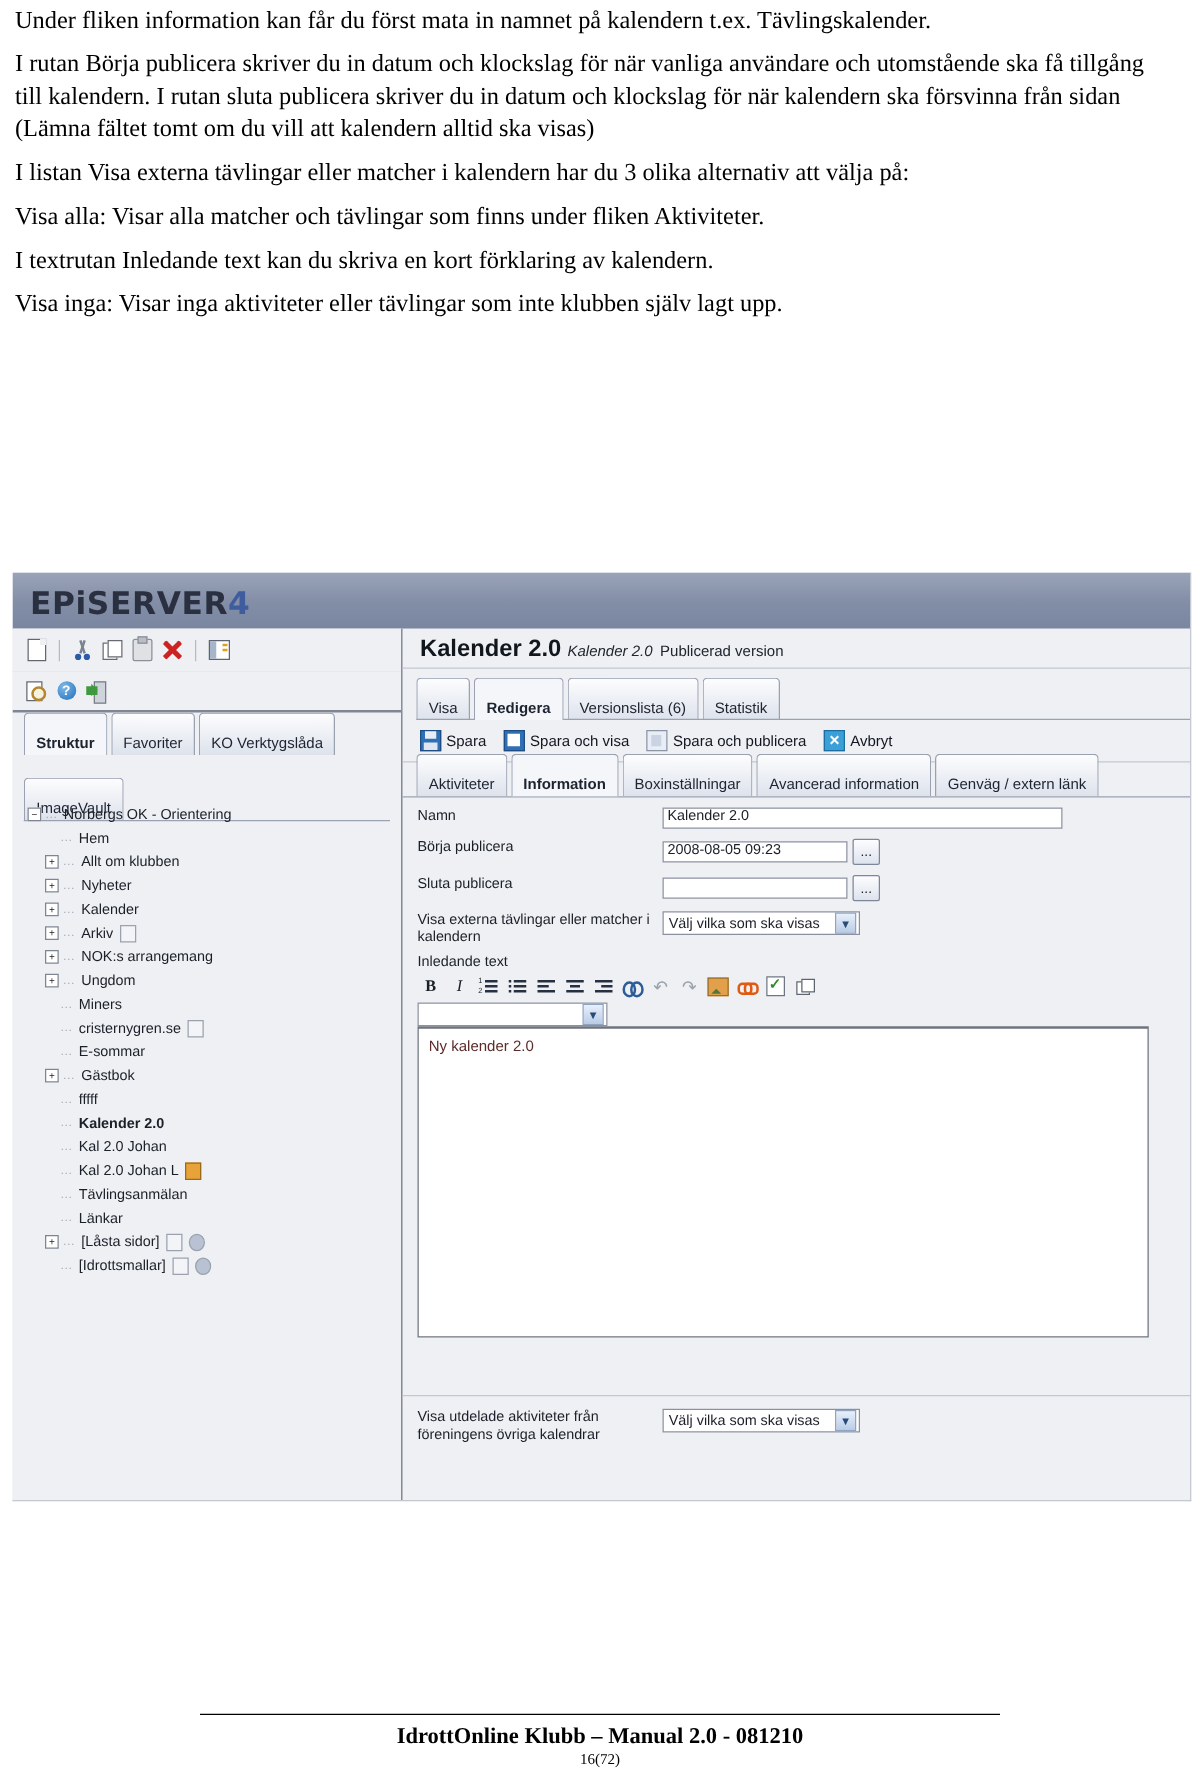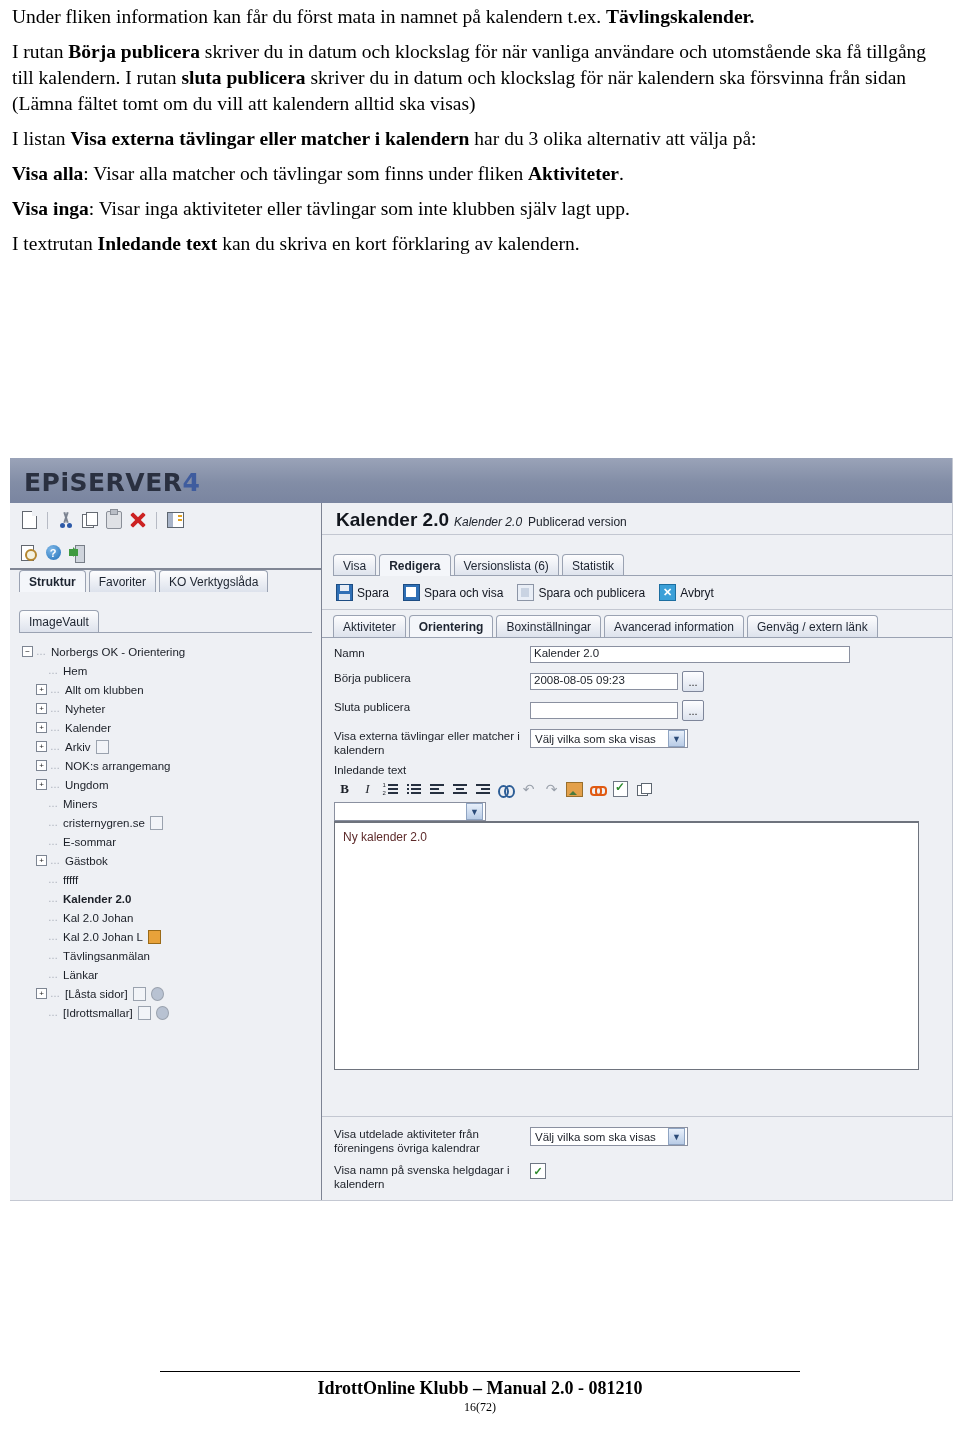--- a/index.html
+++ b/index.html
@@ -19,21 +19,21 @@
   .doc {
     position: absolute;
     left: 12px; top: 4px; width: 918px;
   }
   .doc p {
     margin: 0 0 9px 0;
     font-size: 19.5px;
     line-height: 26px;
     text-align: left;
   }
-  .doc b { font-weight: bold; margin-top: 43px; }
+  .doc b { font-weight: normal; margin-top: 43px; }
 
   
   .shot {
     position: absolute;
     left: 10px; top: 458px;
     width: 942px; height: 742px;
     background: #eef0f4;
     font-family: "Liberation Sans", sans-serif;
     overflow: hidden;
     border-right: 1px solid #c4c8d2;
@@ -111,21 +111,21 @@
   .ic-logout .d{position:absolute;right:0;top:0;width:8px;height:16px;background:#cfd4dc;border:1px solid #777d87;}
   .ic-logout .ar{position:absolute;left:0;top:4px;width:9px;height:7px;background:#3f9a3f;}
   .ic-logout .ar:after{content:"";position:absolute;right:-5px;top:-2px;border:5px solid transparent;border-left-color:#3f9a3f;}
 
   
   .lp-tabs {
     position:absolute; left:0; top:67px; width:100%;
   }
   .tabrow { display:flex; align-items:flex-end; padding-left:9px; gap:3px; position:relative; }
   .tab {
-    font-size:12px; padding:4px 9px 3px 9px;
+    font-size:12px; padding:16px 9px 3px 9px;
     background: linear-gradient(to bottom,#fdfdfe,#dde2ec);
     border:1px solid #9aa2b2; border-bottom:none;
     border-radius:4px 4px 0 0; color:#1d2430;
     white-space:nowrap; cursor:default;
   }
   .tab.active {
     font-weight:bold; background:#f4f6fa;
     position:relative; z-index:2;
   }
   .tab-underline { height:1px; background:#9aa2b2; margin:0 9px 0 9px; }
@@ -289,22 +289,22 @@
   .footer .f2 { font-size:12px; font-family:"Liberation Serif",serif; margin-top:1px;}
 </style>
 </head>
 <body>
 
 <div class="doc" id="doc">
     <p><span>Under fliken information kan får du först mata in namnet på kalendern t.ex. </span><b>Tävlingskalender.</b></p>
     <p><span>I rutan </span><b>Börja publicera</b><span> skriver du in datum och klockslag för när vanliga användare och utomstående ska få tillgång till kalendern. I rutan </span><b>sluta publicera</b><span> skriver du in datum och klockslag för när kalendern ska försvinna från sidan (Lämna fältet tomt om du vill att kalendern alltid ska visas)</span></p>
     <p><span>I listan </span><b>Visa externa tävlingar eller matcher i kalendern</b><span> har du 3 olika alternativ att välja på:</span></p>
     <p><b>Visa alla</b><span>: Visar alla matcher och tävlingar som finns under fliken </span><b>Aktiviteter</b><span>.</span></p>
+    <p><span>I textrutan </span><b>Inledande text</b><span> kan du skriva en kort förklaring av kalendern.</span></p>
     <p><b>Visa inga</b><span>: Visar inga aktiviteter eller tävlingar som inte klubben själv lagt upp.</span></p>
-    <p><span>I textrutan </span><b>Inledande text</b><span> kan du skriva en kort förklaring av kalendern.</span></p>
   </div>
 
 <div class="shot">
 
   <div class="shot-top">
     <div class="logo">
       <span>EPiSERVER</span><span class="num">4</span>
     </div>
   </div>
 
@@ -530,21 +530,21 @@
         </div>
         <div class="act">
           <span class="ic-cancel">✕</span>
           <span>Avbryt</span>
         </div>
       </div>
 
     <div class="rp-formtabs">
       <div class="tabrow" id="form-tabs">
           <div class="tab">Aktiviteter</div>
-          <div class="tab active">Orientering</div>
+          <div class="tab active">Information</div>
           <div class="tab">Boxinställningar</div>
           <div class="tab">Avancerad information</div>
           <div class="tab">Genväg / extern länk</div>
         </div>
     </div>
 
     <div class="form">
 
       <div class="frow">
         <div class="flabel">Namn</div>
@@ -670,26 +670,20 @@
     <div class="formfoot">
       <div class="frow">
         <div class="flabel">Visa utdelade aktiviteter från föreningens övriga kalendrar</div>
         <div class="fctl">
           <div class="sel">
             <span>Välj vilka som ska visas</span>
             <span class="arrow">▼</span>
           </div>
         </div>
       </div>
-      <div class="frow">
-        <div class="flabel">Visa namn på svenska helgdagar i kalendern</div>
-        <div class="fctl">
-          <div class="chk">✓</div>
-        </div>
-      </div>
     </div>
 
   </div>
 </div>
 
 <div class="footer">
   <div class="rule"></div>
   <div class="f1">IdrottOnline Klubb – Manual  2.0 - 081210</div>
   <div class="f2">16(72)</div>
 </div>

